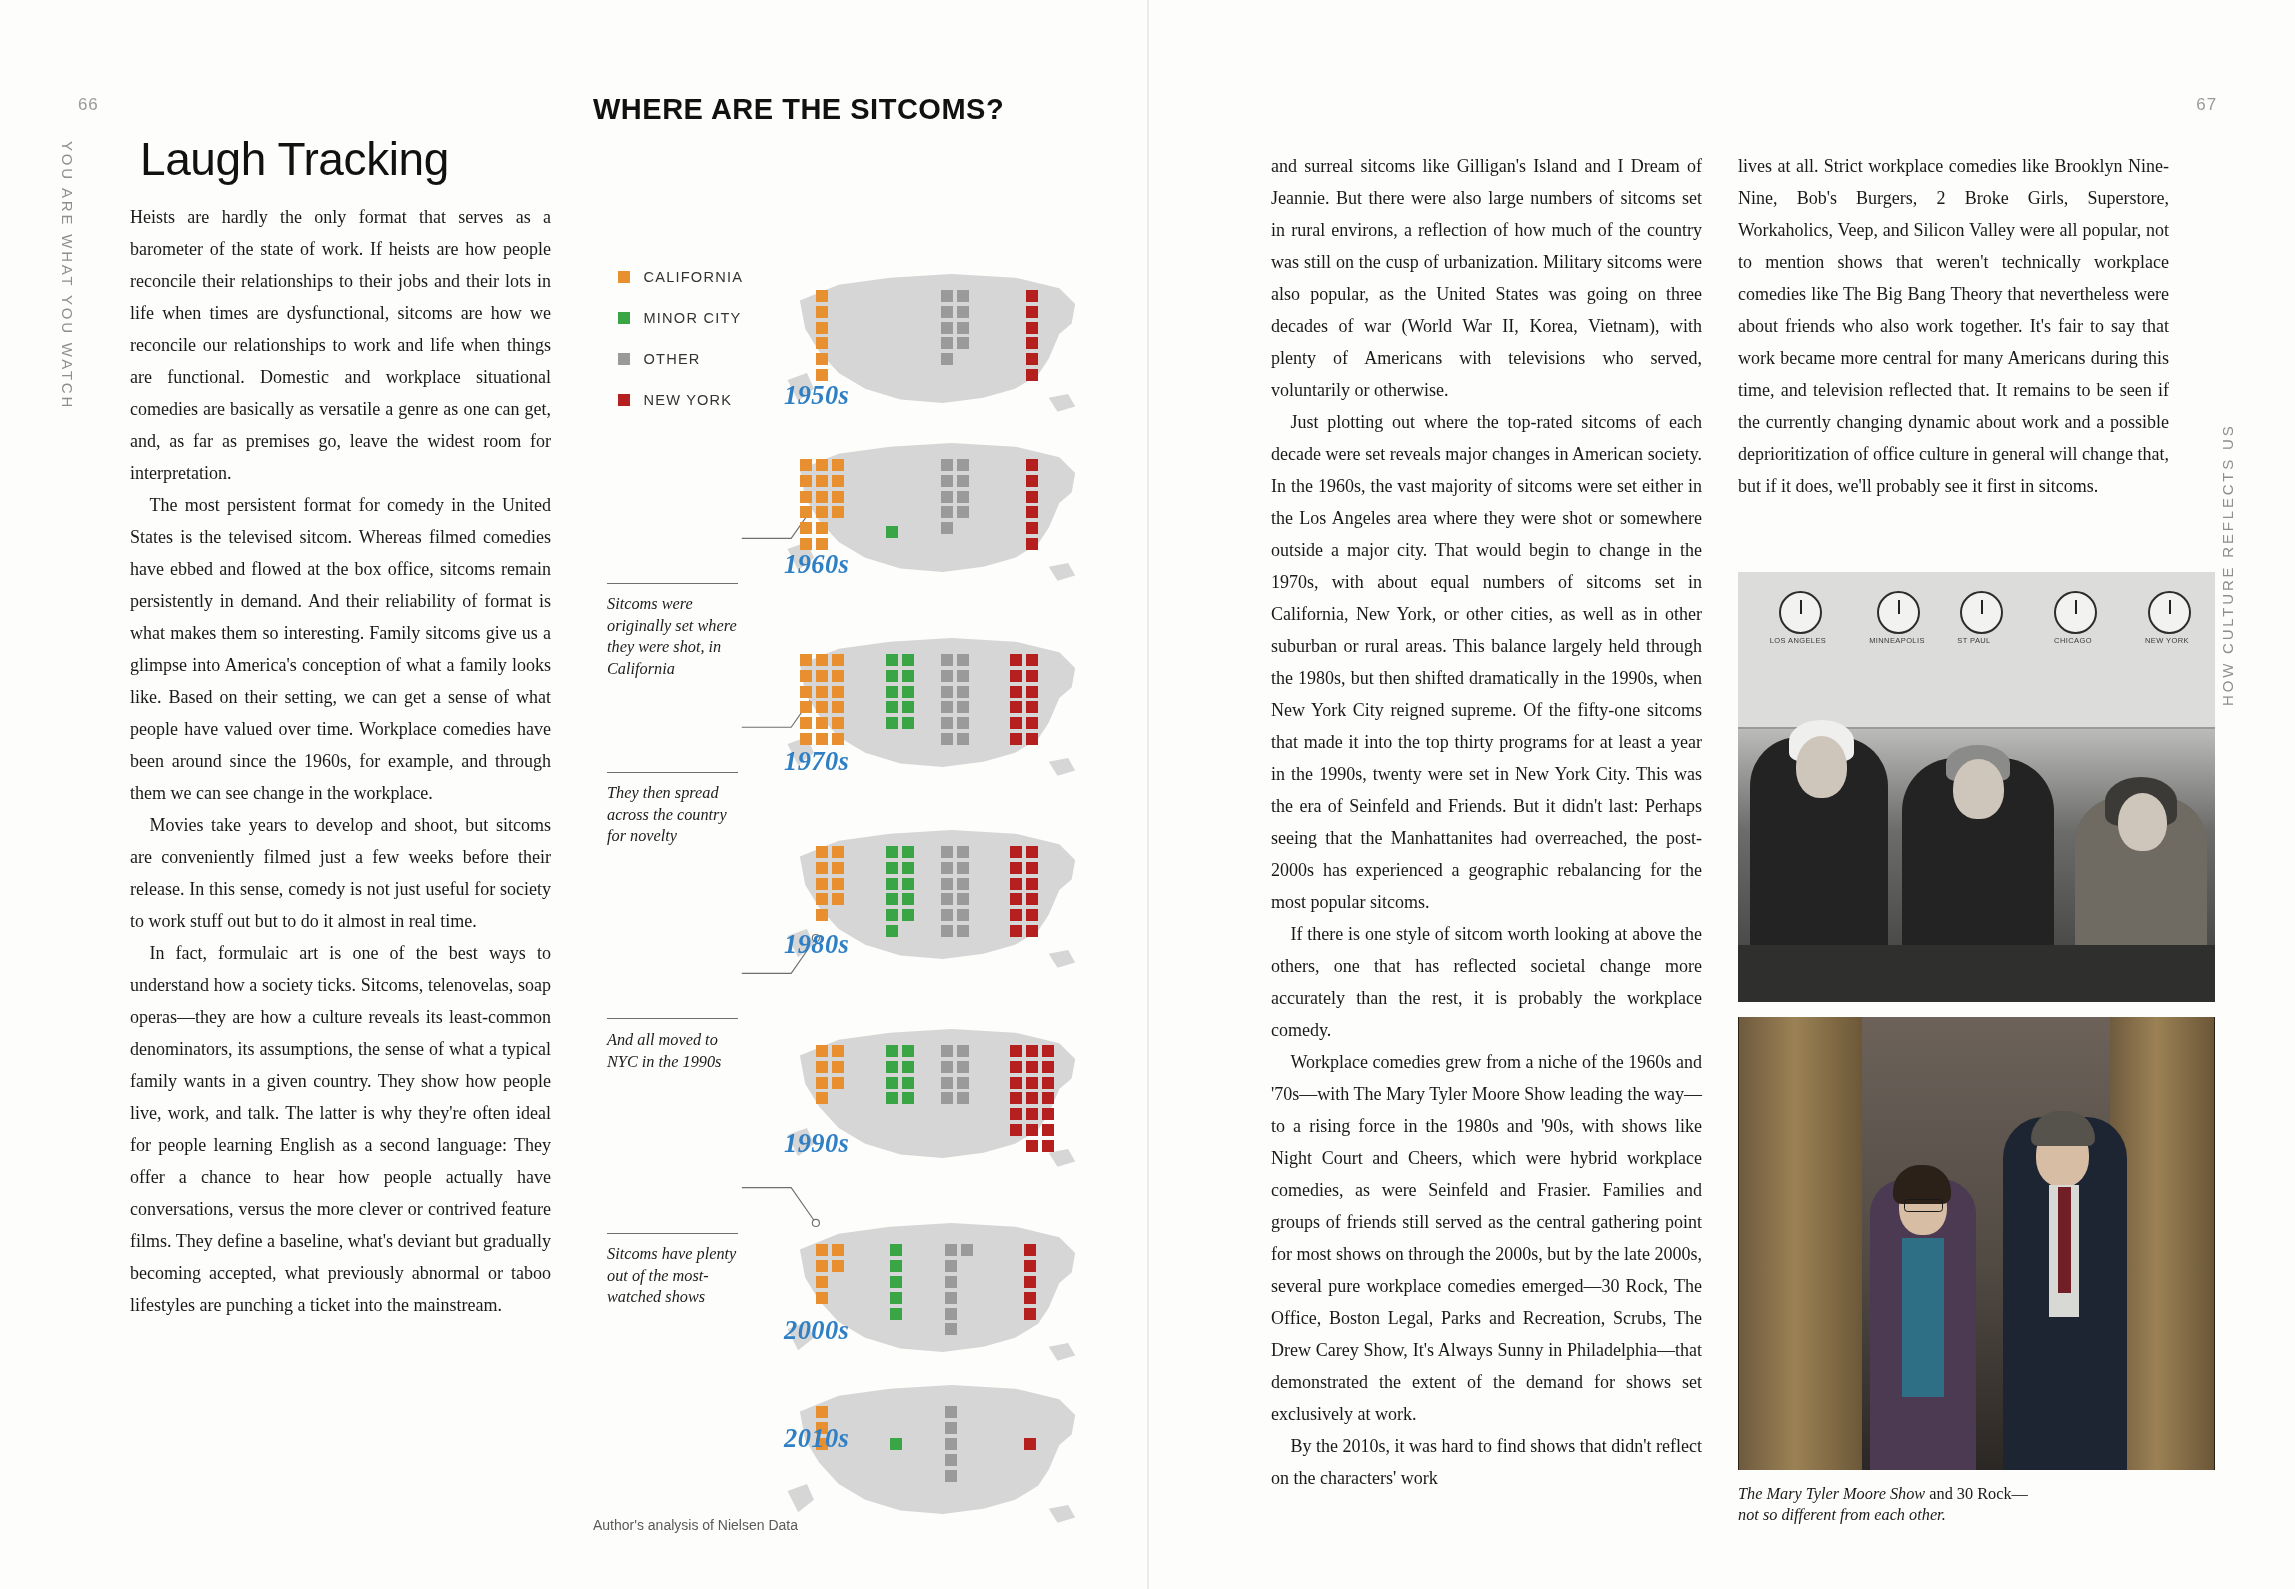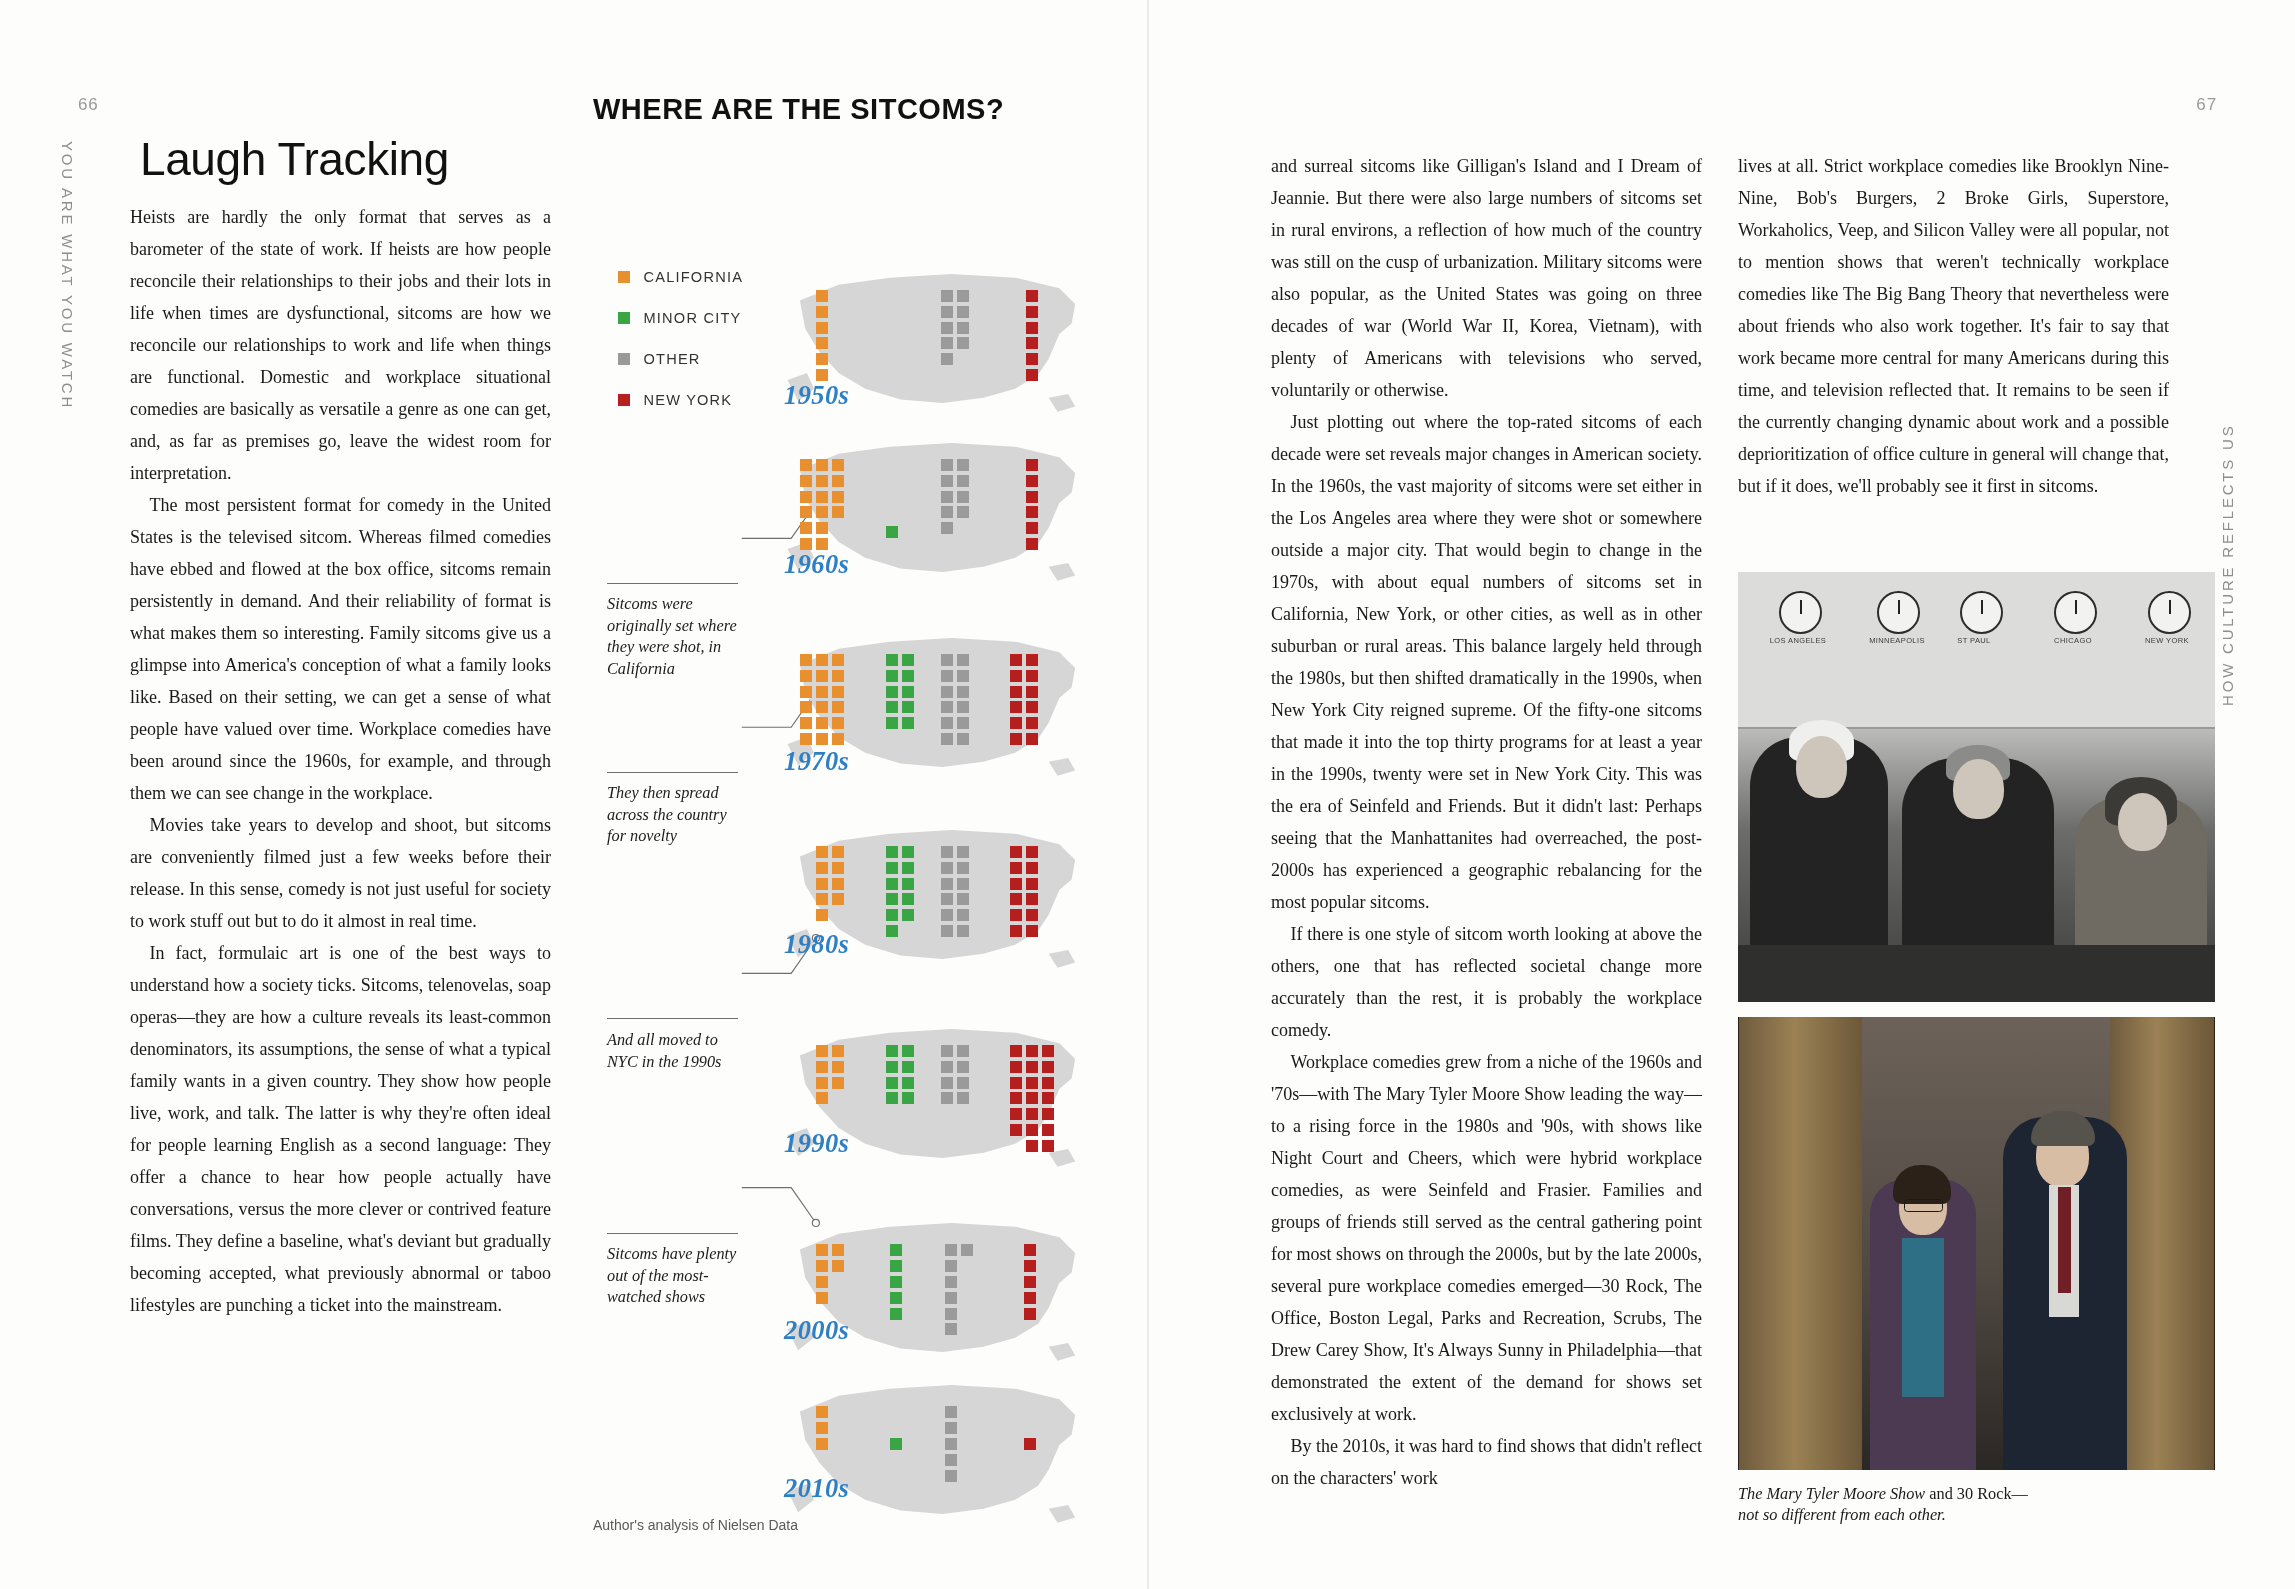--- a/index.html
+++ b/index.html
@@ -641,21 +641,21 @@
       <div class="dot" style="left:32px; top:62px;  background:#e8902f"></div>
       <div class="dot" style="left:106px; top:62px;  background:#3aa545"></div>
       <div class="dot" style="left:161px; top:30px;  background:#9a9a9a"></div>
       <div class="dot" style="left:161px; top:46px;  background:#9a9a9a"></div>
       <div class="dot" style="left:161px; top:62px;  background:#9a9a9a"></div>
       <div class="dot" style="left:161px; top:78px;  background:#9a9a9a"></div>
       <div class="dot" style="left:161px; top:94px; background:#9a9a9a"></div>
       <div class="dot" style="left:240px; top:62px;  background:#b5201f"></div>
     </div>
   </div>
-  <div class="decade" style="left:784px; top:1473px;">2010s</div>
+  <div class="decade" style="left:784px; top:1423px;">2010s</div>
 
   <div class="source-note">Author's analysis of Nielsen Data</div>
 
   <div class="col" id="col3">
     <p>and surreal sitcoms like Gilligan's Island and I Dream of Jeannie. But there were also large numbers of sitcoms set in rural environs, a reflection of how much of the country was still on the cusp of urbanization. Military sitcoms were also popular, as the United States was going on three decades of war (World War II, Korea, Vietnam), with plenty of Americans with televisions who served, voluntarily or otherwise.</p>
     <p>Just plotting out where the top-rated sitcoms of each decade were set reveals major changes in American society. In the 1960s, the vast majority of sitcoms were set either in the Los Angeles area where they were shot or somewhere outside a major city. That would begin to change in the 1970s, with about equal numbers of sitcoms set in California, New York, or other cities, as well as in other suburban or rural areas. This balance largely held through the 1980s, but then shifted dramatically in the 1990s, when New York City reigned supreme. Of the fifty-one sitcoms that made it into the top thirty programs for at least a year in the 1990s, twenty were set in New York City. This was the era of Seinfeld and Friends. But it didn't last: Perhaps seeing that the Manhattanites had overreached, the post-2000s has experienced a geographic rebalancing for the most popular sitcoms.</p>
     <p>If there is one style of sitcom worth looking at above the others, one that has reflected societal change more accurately than the rest, it is probably the workplace comedy.</p>
     <p>Workplace comedies grew from a niche of the 1960s and '70s—with The Mary Tyler Moore Show leading the way—to a rising force in the 1980s and '90s, with shows like Night Court and Cheers, which were hybrid workplace comedies, as were Seinfeld and Frasier. Families and groups of friends still served as the central gathering point for most shows on through the 2000s, but by the late 2000s, several pure workplace comedies emerged—30 Rock, The Office, Boston Legal, Parks and Recreation, Scrubs, The Drew Carey Show, It's Always Sunny in Philadelphia—that demonstrated the extent of the demand for shows set exclusively at work.</p>
     <p>By the 2010s, it was hard to find shows that didn't reflect on the characters' work</p>
   </div>

